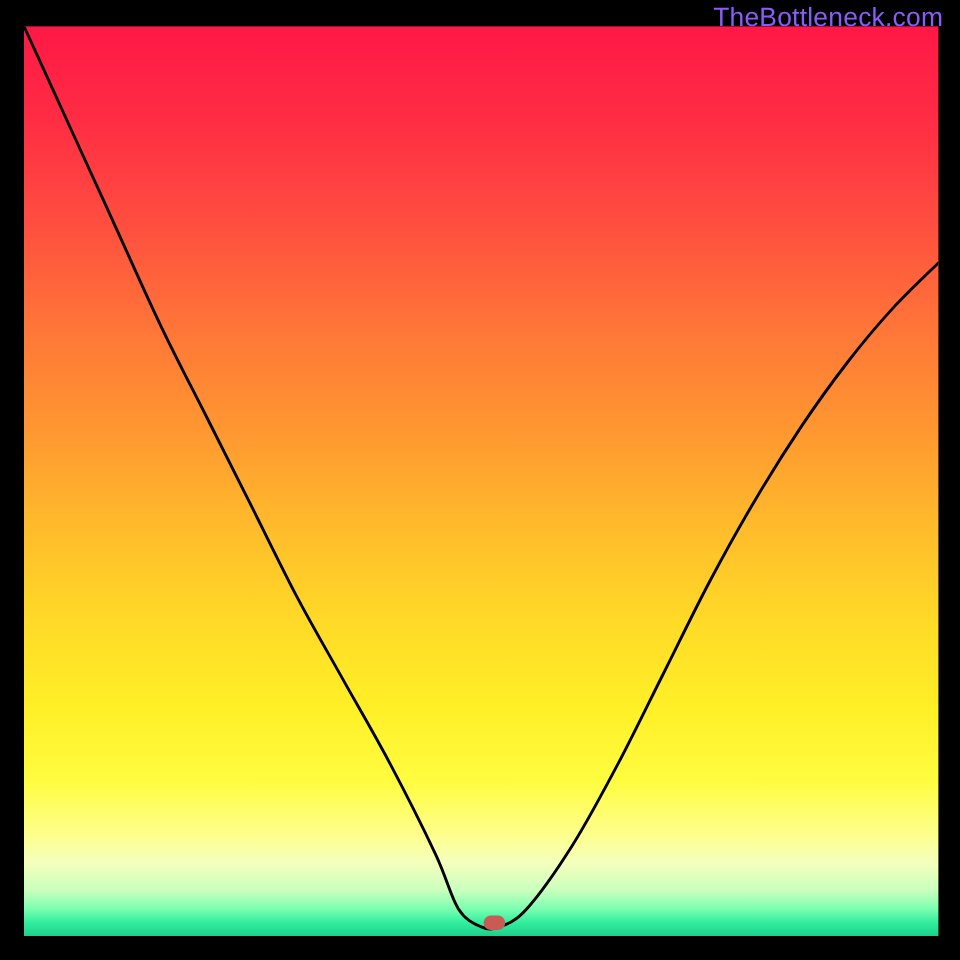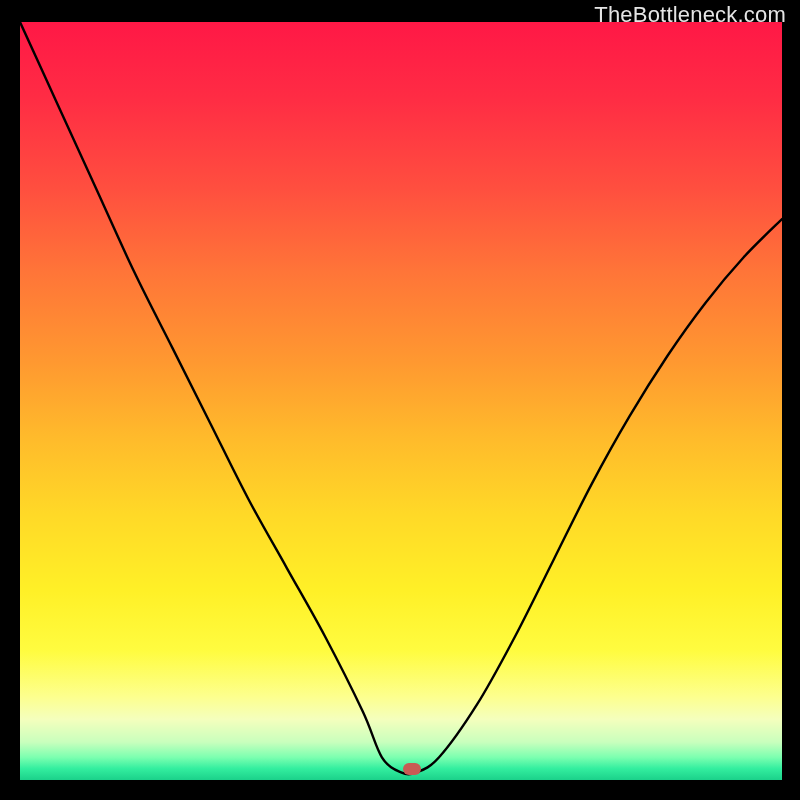--- a/index.html
+++ b/index.html
@@ -14,21 +14,21 @@
   .frame {
     position: relative;
     width: 800px;
     height: 800px;
     background: #000;
   }
   .watermark {
     position: absolute;
     top: 2px;
     right: 14px;
-    color: #e5e5e5;
+    color: #8b5cf6;
     font-size: 22px;
     font-weight: 500;
     letter-spacing: 0.2px;
     z-index: 10;
   }
   .plot-bg {
     position: absolute;
     left: 20px;
     top: 22px;
     width: 762px;

